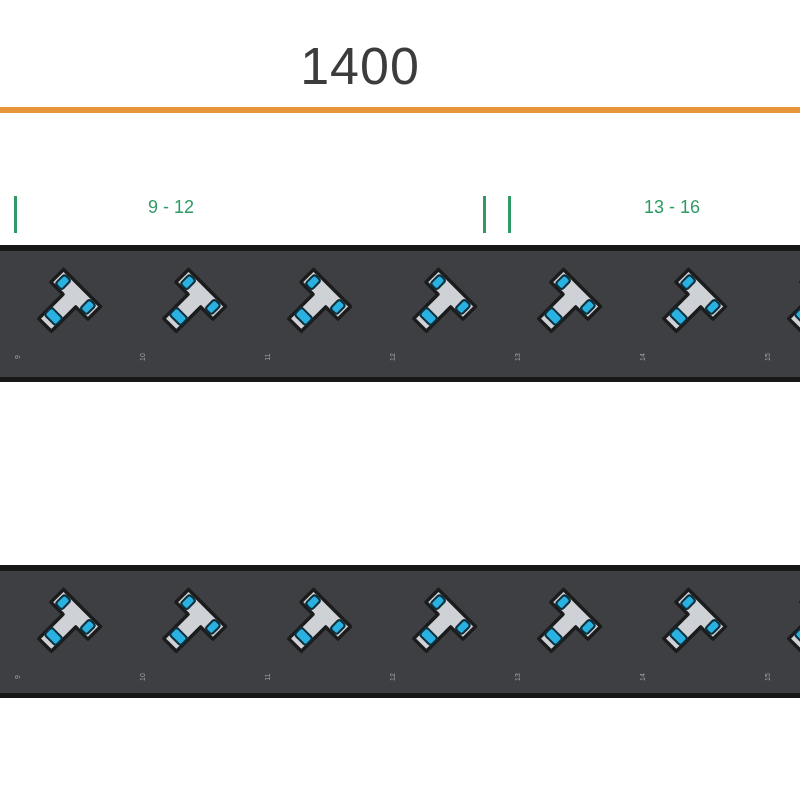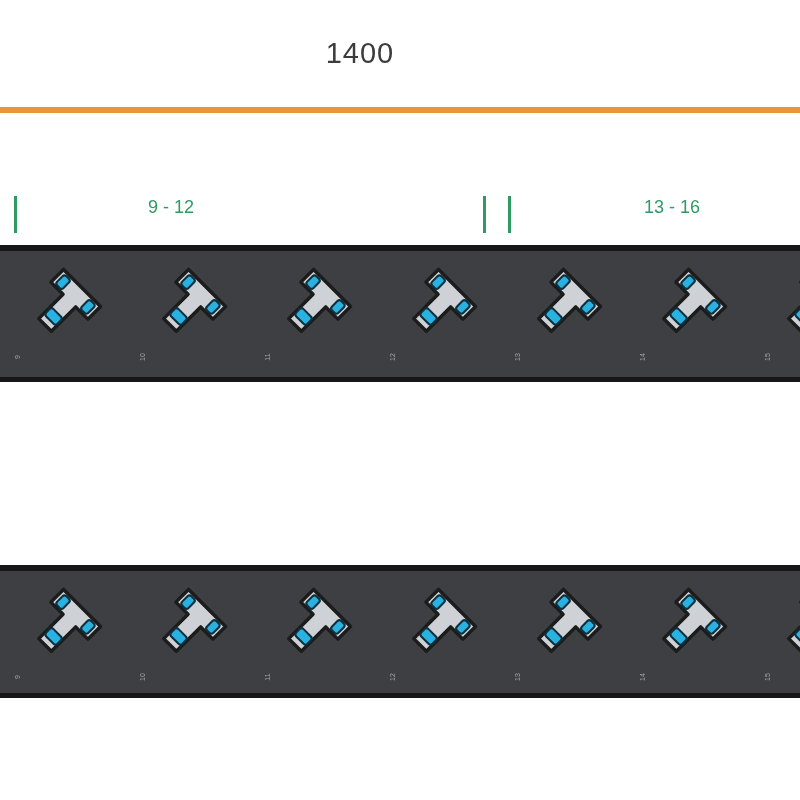--- a/index.html
+++ b/index.html
@@ -3,21 +3,21 @@
 <meta charset="utf-8">
 <style>
   html,body{margin:0;padding:0;}
   body{
     width:800px;height:800px;position:relative;overflow:hidden;
     background:#ffffff;
     font-family:"Liberation Sans", sans-serif;
   }
   .title{
     position:absolute;left:260px;top:38px;width:200px;
-    text-align:center;font-size:29px;line-height:1.1;
+    text-align:center;font-size:52px;line-height:1.1;
     color:#3c3c3e;letter-spacing:1px;
   }
   .divider{
     position:absolute;left:0;top:107px;width:800px;height:6px;
     background:var(--accent,#e8963c);
   }
   .tick{
     position:absolute;top:196px;width:3px;height:37px;
     background:var(--green,#2f9a64);
   }

